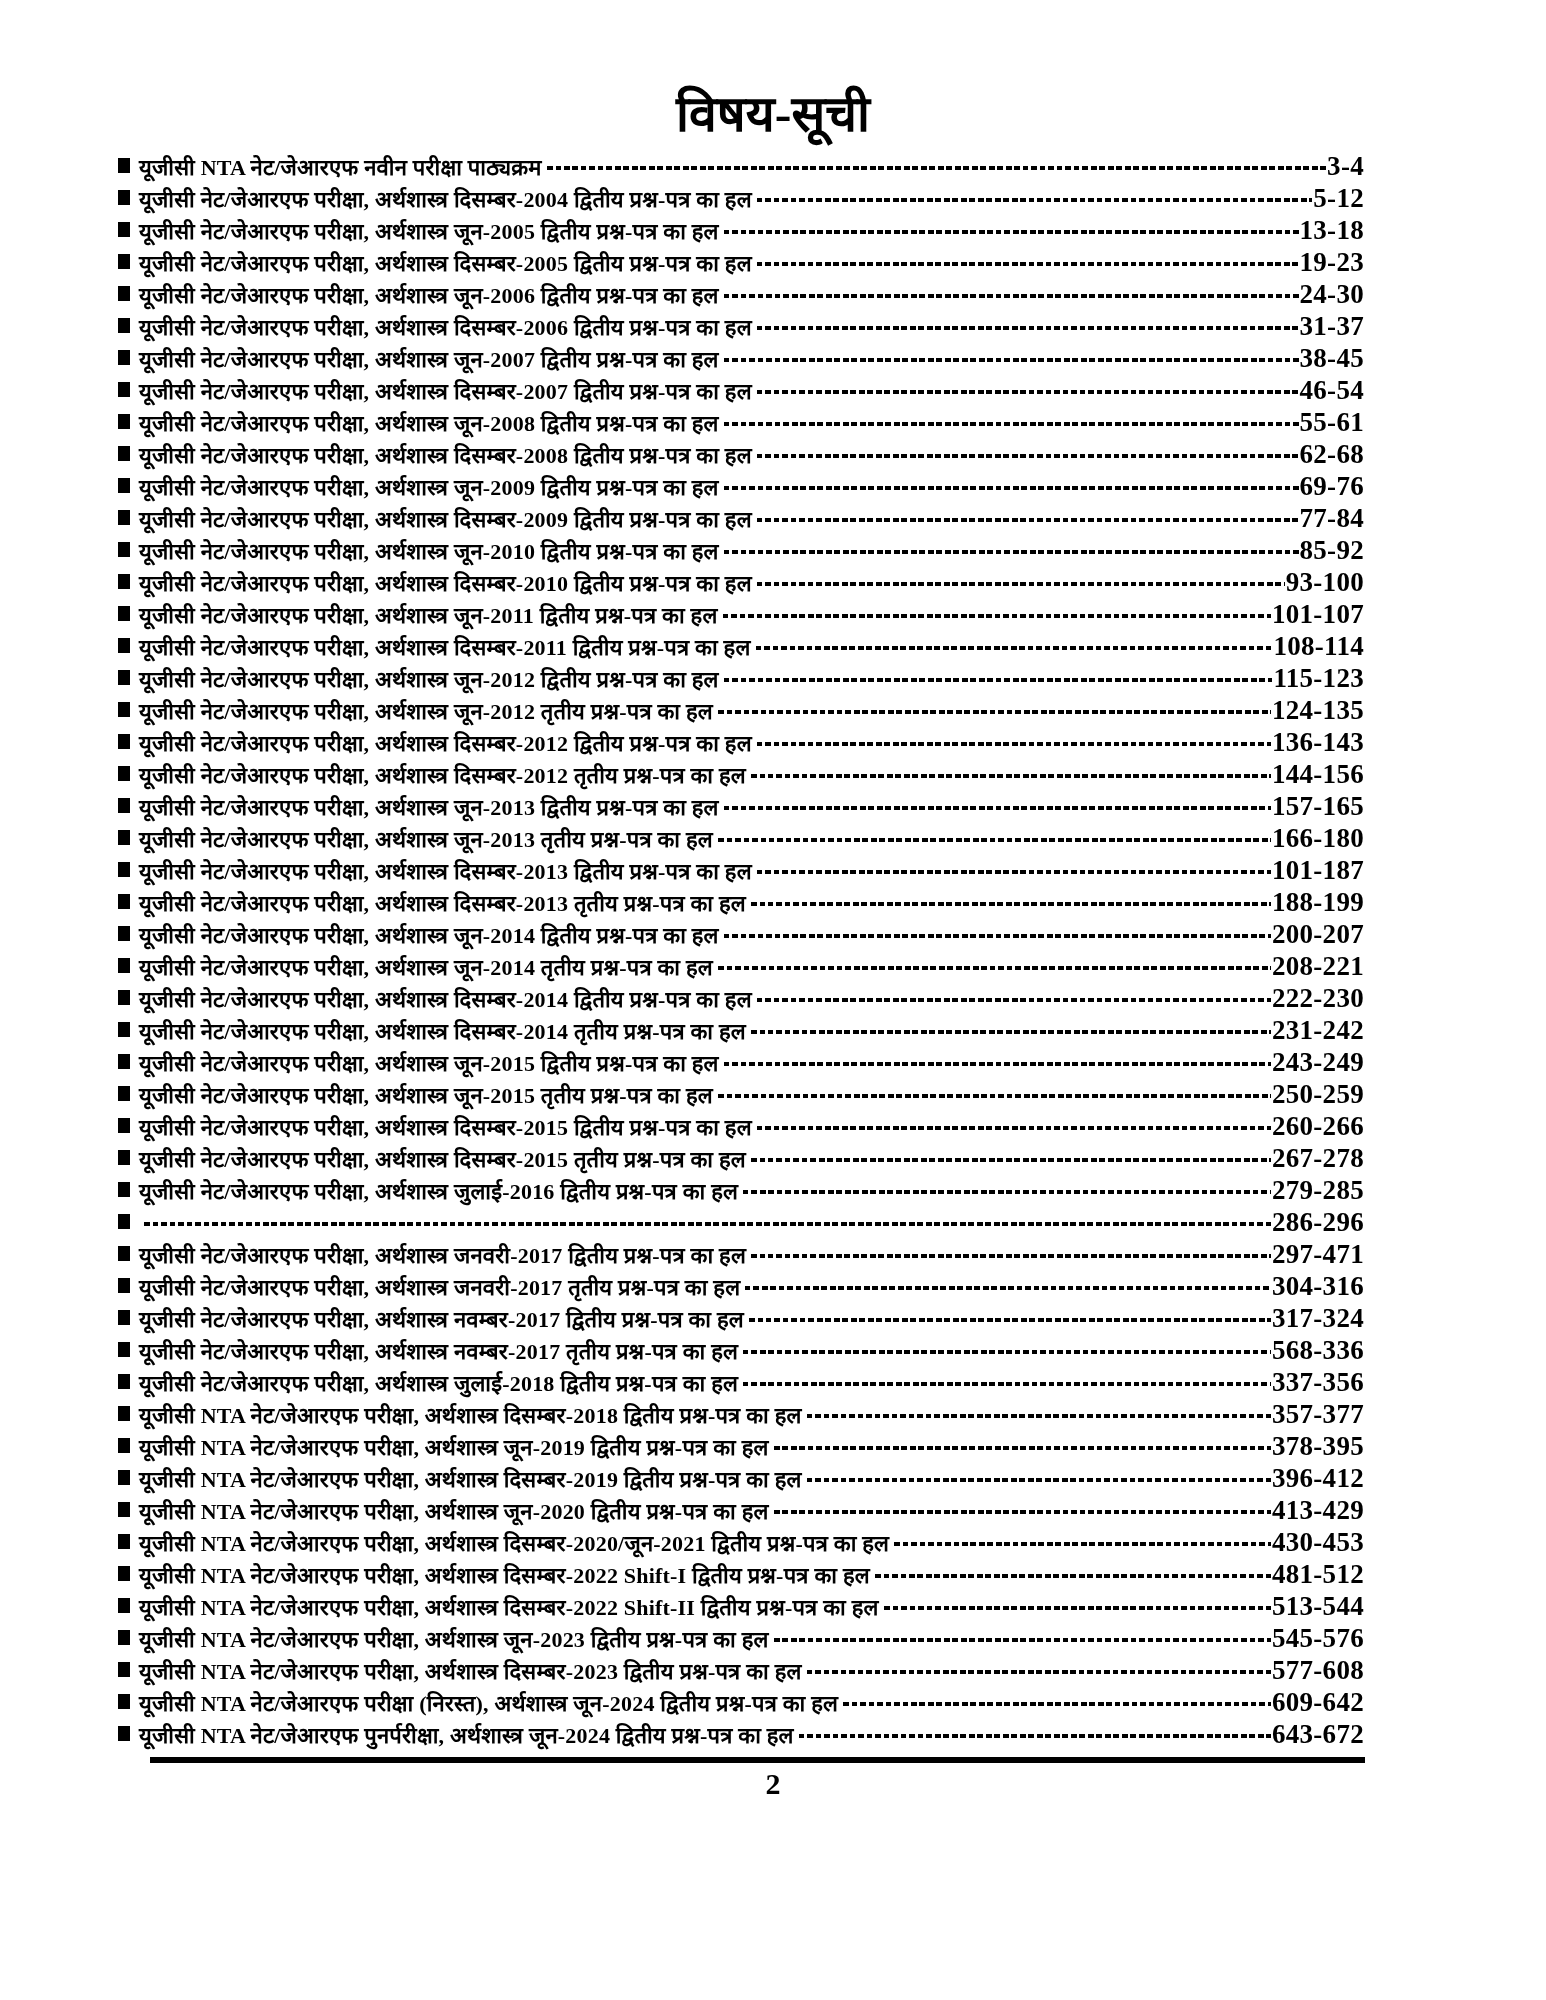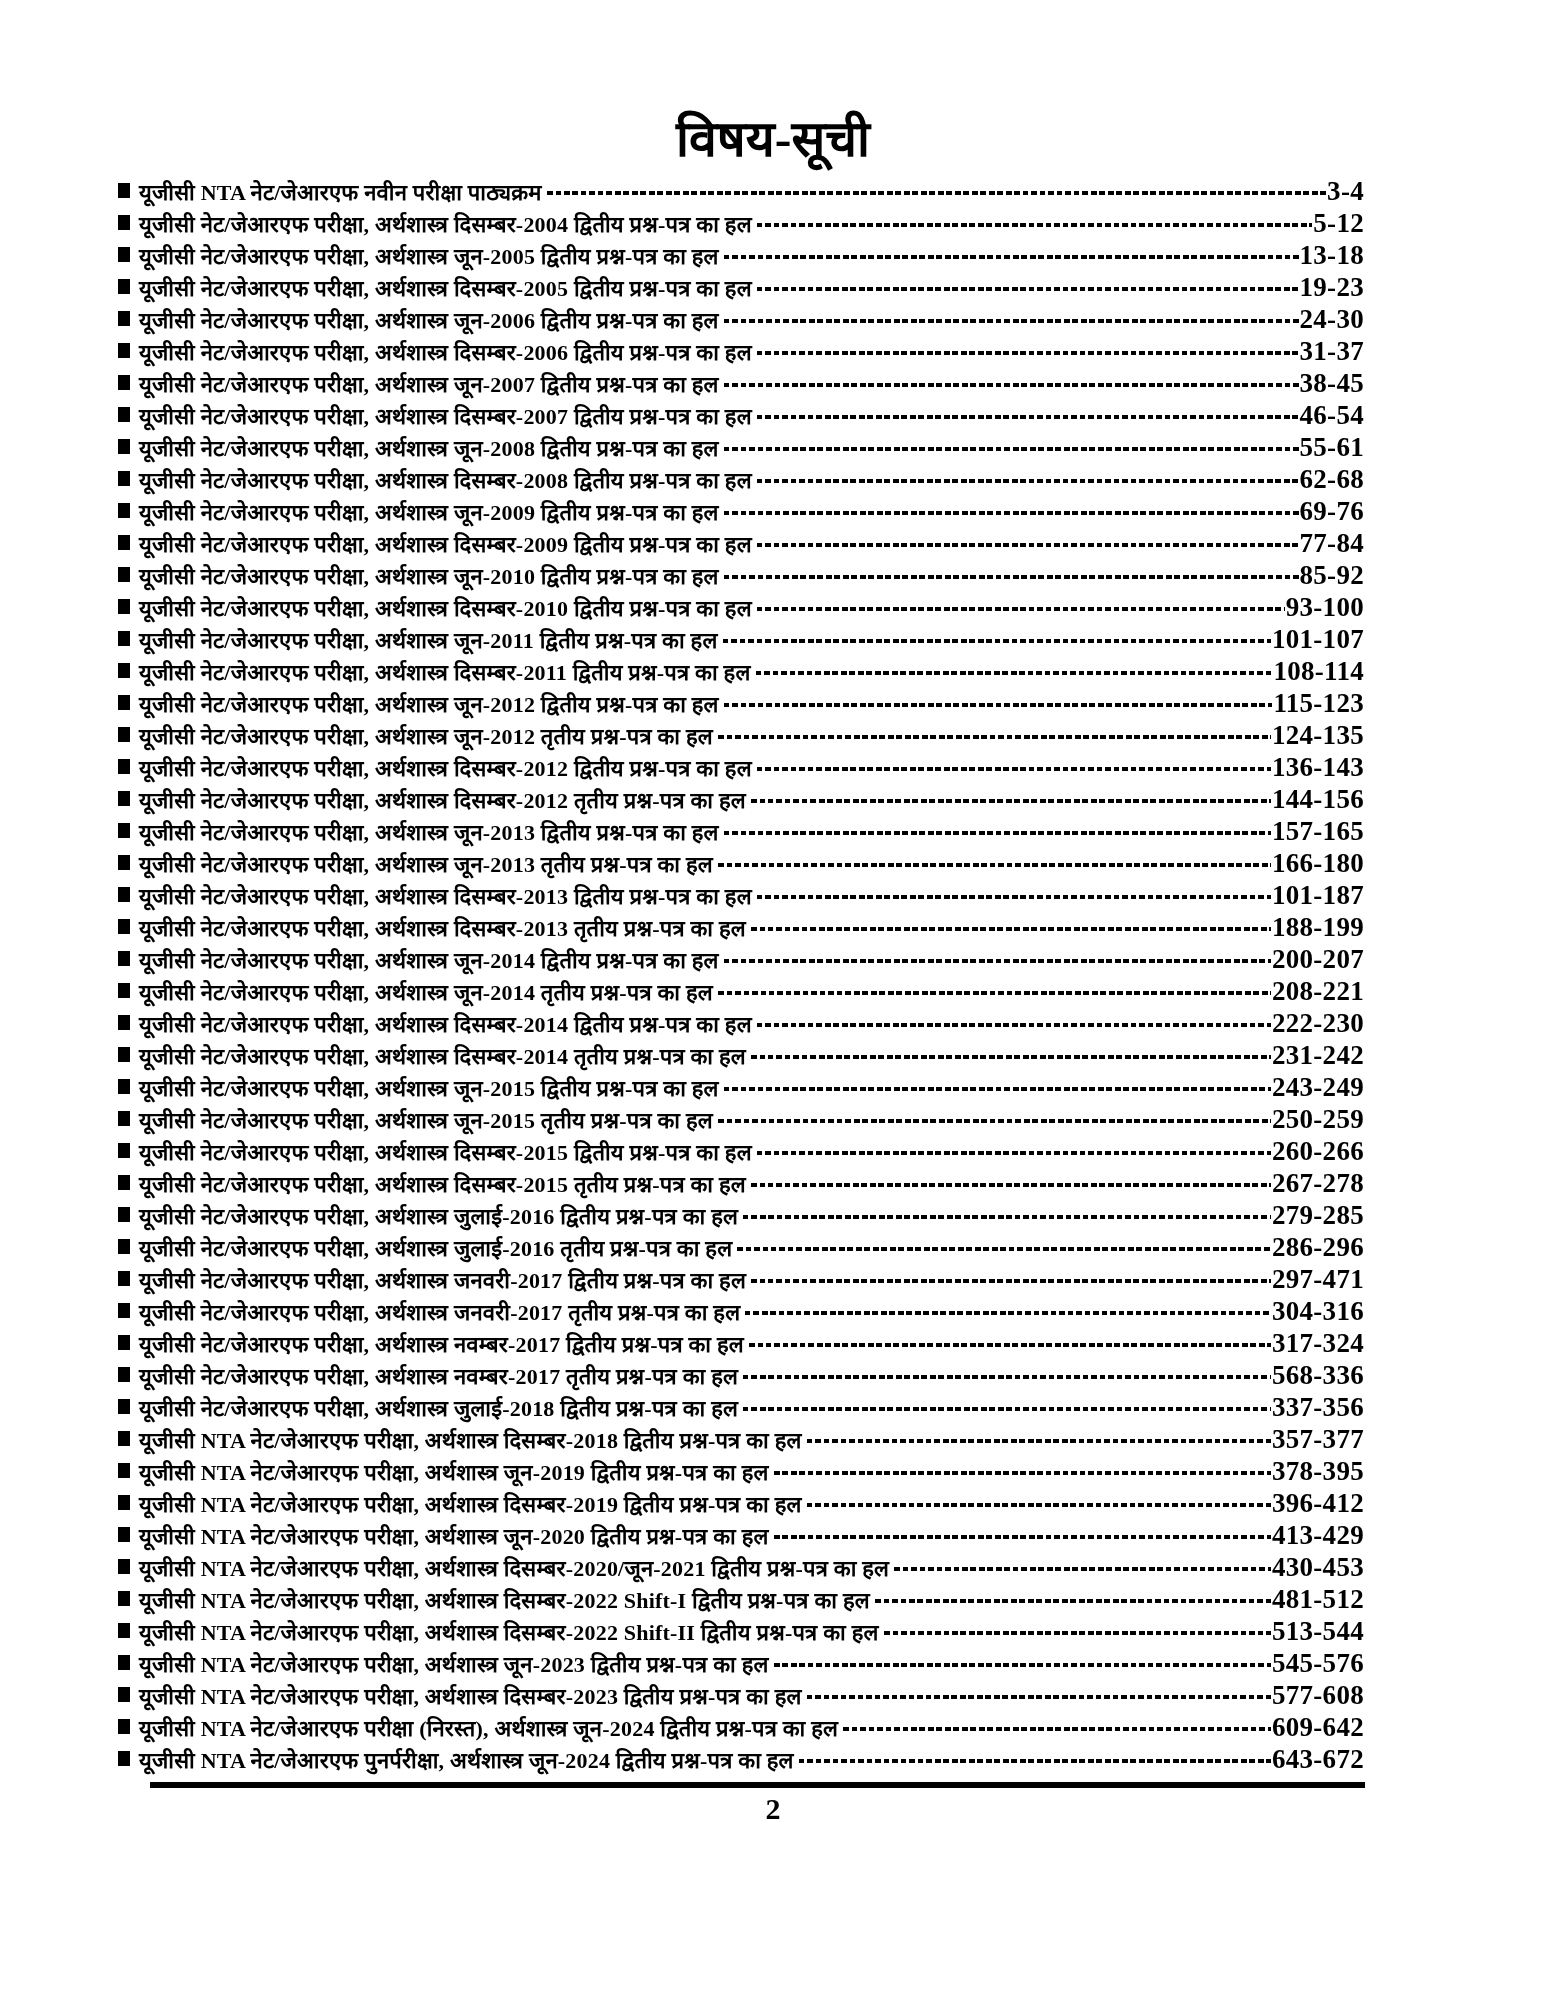--- a/index.html
+++ b/index.html
@@ -15,21 +15,21 @@
     position: relative;
     overflow: hidden;
   }
   .page {
     position: absolute;
     inset: 0;
     background: #ffffff;
   }
   .page-title {
     margin: 0;
-    padding-top: 112px;
+    padding-top: 87px;
     text-align: center;
     font-size: 50px;
     line-height: 1.1;
     font-weight: 700;
     letter-spacing: 0px;
   }
   .toc {
     margin-top: 8px;
     padding-left: 118px;
     padding-right: 182px;
@@ -315,21 +315,20 @@
 
       <div class="toc-row">
         <span class="bullet"></span>
         <span class="toc-label">यूजीसी नेट/जेआरएफ परीक्षा, अर्थशास्त्र जुलाई-2016 द्वितीय प्रश्न-पत्र का हल</span>
         <span class="leader"></span>
         <span class="toc-pages">279-285</span>
       </div>
 
       <div class="toc-row">
         <span class="bullet"></span>
-        <span class="toc-label">यूजीसी नेट/जेआरएफ परीक्षा, अर्थशास्त्र जुलाई-2016 तृतीय प्रश्न-पत्र का हल</span>
         <span class="leader"></span>
         <span class="toc-pages">286-296</span>
       </div>
 
       <div class="toc-row">
         <span class="bullet"></span>
         <span class="toc-label">यूजीसी नेट/जेआरएफ परीक्षा, अर्थशास्त्र जनवरी-2017 द्वितीय प्रश्न-पत्र का हल</span>
         <span class="leader"></span>
         <span class="toc-pages">297-471</span>
       </div>

